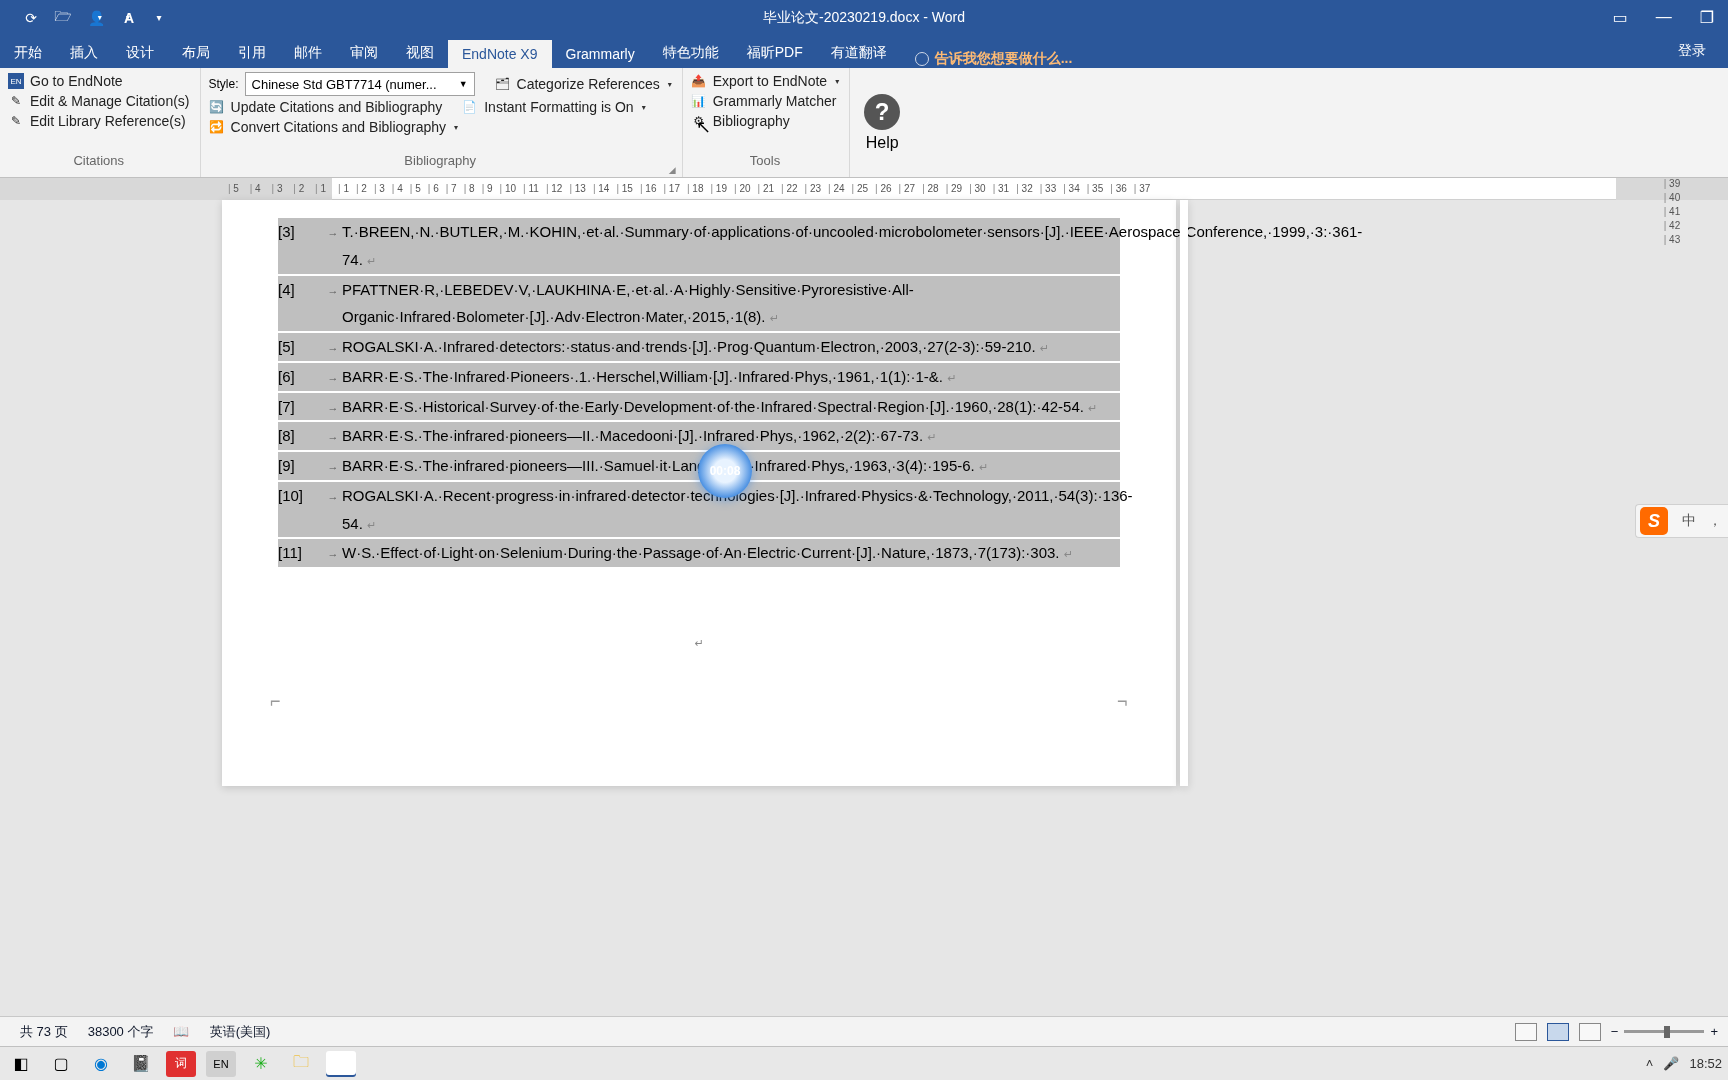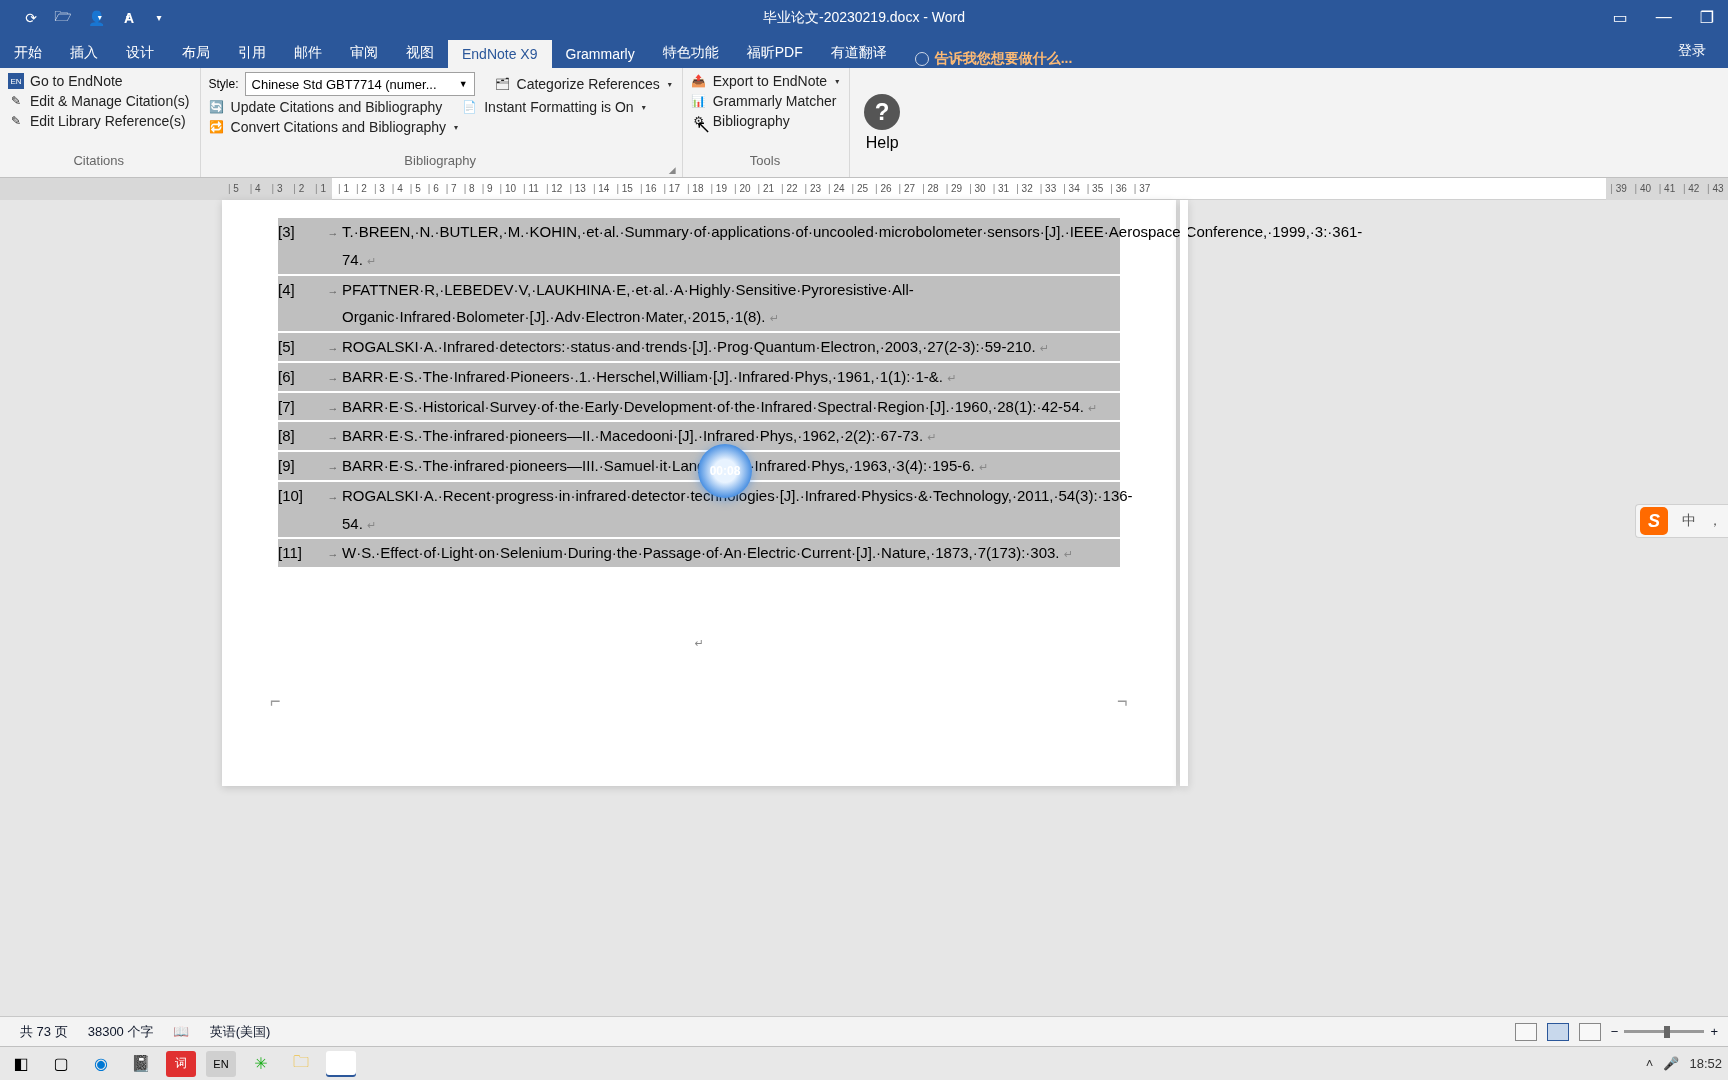--- a/index.html
+++ b/index.html
@@ -250,21 +250,21 @@
       <span><span class="tick">|</span> 29</span>
       <span><span class="tick">|</span> 30</span>
       <span><span class="tick">|</span> 31</span>
       <span><span class="tick">|</span> 32</span>
       <span><span class="tick">|</span> 33</span>
       <span><span class="tick">|</span> 34</span>
       <span><span class="tick">|</span> 35</span>
       <span><span class="tick">|</span> 36</span>
       <span><span class="tick">|</span> 37</span>
     </div>
-  <div class="ruler-dark ruler-seg" id="ruler-far" style="width:122px;justify-content:space-around;">
+  <div class="ruler-dark ruler-seg" id="ruler-far" style="width:112px;justify-content:space-around;flex-direction:column;">
       <span><span class="tick">|</span> 39</span>
       <span><span class="tick">|</span> 40</span>
       <span><span class="tick">|</span> 41</span>
       <span><span class="tick">|</span> 42</span>
       <span><span class="tick">|</span> 43</span>
     </div>
 </div>
 
 <div class="docarea">
   <div class="content" id="refs">

